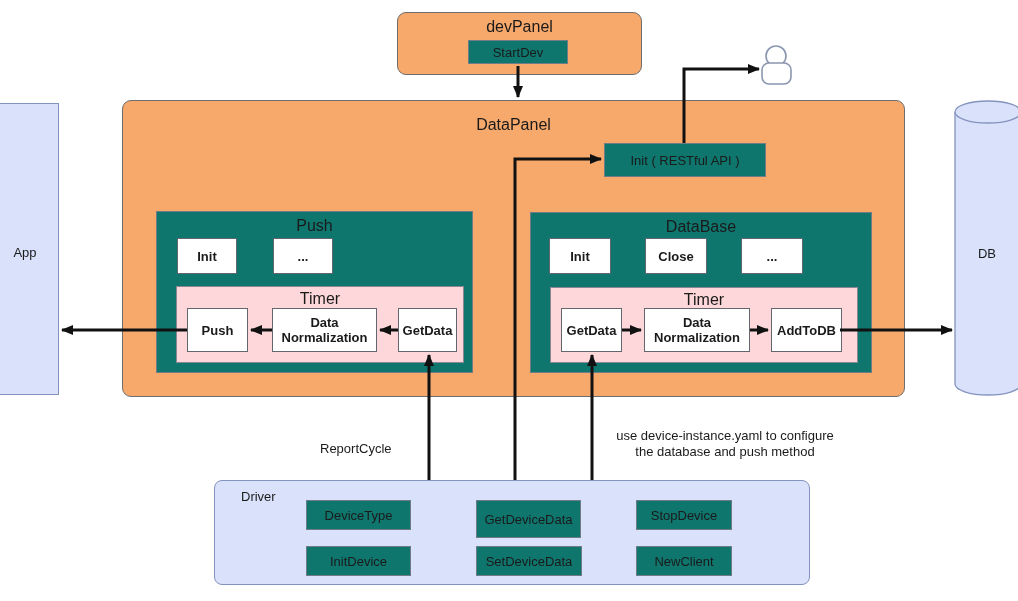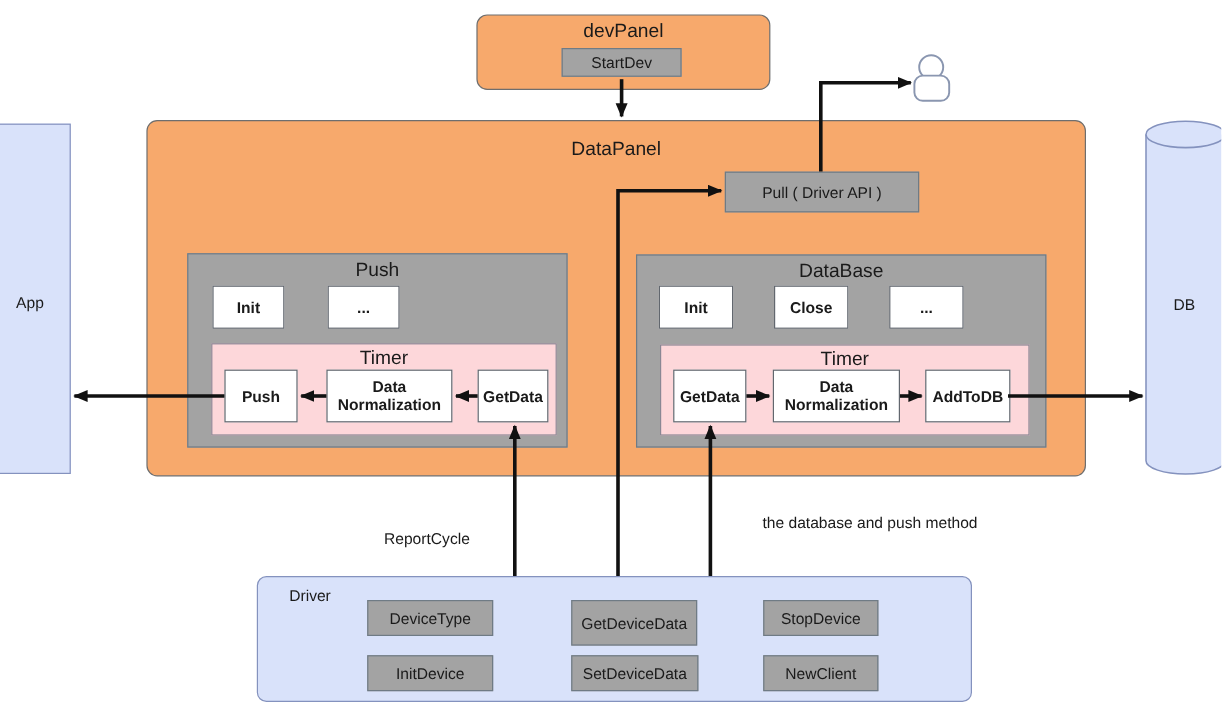--- a/index.html
+++ b/index.html
@@ -3,21 +3,21 @@
 <meta charset="utf-8">
 <style>
   html,body{margin:0;padding:0;background:#fff;}
   #canvas{
     position:relative;width:1018px;height:601px;overflow:hidden;
     background:#ffffff;font-family:"Liberation Sans",sans-serif;color:#1a1a1a;
   }
   .abs{position:absolute;box-sizing:border-box;}
   .orange{background:#F7A96C;border:1.5px solid #6e6e6e;}
   .rounded{border-radius:9px;}
-  .mint{background:#a3a3a3;border:1px solid #6f7b85;}
+  .mint{background:#0f766e;border:1px solid #6f7b85;}
   .pink{background:#FDD7DA;border:1px solid #8a8794;}
   .white{background:#ffffff;border:1px solid #62676e;font-weight:bold;}
   .blue{background:#D9E2FA;border:1px solid #8492BE;}
   .center{display:flex;align-items:center;justify-content:center;text-align:center;}
   .fs13{font-size:13px;line-height:15px;}
   .title-top{position:absolute;left:0;right:0;top:5px;text-align:center;font-size:16px;}
   svg.overlay{position:absolute;left:0;top:0;pointer-events:none;z-index:20;}
 </style>
 </head>
 <body>
@@ -29,21 +29,21 @@
 
   <div class="abs orange rounded" style="left:397px;top:12px;width:245px;height:63px;">
     <div class="title-top">devPanel</div>
   </div>
   <div class="abs mint center fs13" style="left:468px;top:40px;width:100px;height:24px;">StartDev</div>
 
   <div class="abs orange rounded" style="left:122px;top:100px;width:783px;height:297px;">
     <div class="title-top" style="top:15px;">DataPanel</div>
   </div>
 
-  <div class="abs mint center fs13" style="left:604px;top:143px;width:162px;height:34px;">Pull ( Driver API )</div>
+  <div class="abs mint center fs13" style="left:604px;top:143px;width:162px;height:34px;">Init ( RESTful API )</div>
 
   <div class="abs mint" style="left:156px;top:211px;width:317px;height:162px;">
     <div class="title-top">Push</div>
   </div>
   <div class="abs white center fs13" style="left:177px;top:238px;width:60px;height:36px;">Init</div>
   <div class="abs white center fs13" style="left:273px;top:238px;width:60px;height:36px;">...</div>
   <div class="abs pink" style="left:176px;top:286px;width:288px;height:77px;">
     <div class="title-top" style="top:3px;">Timer</div>
   </div>
   <div class="abs white center fs13" style="left:187px;top:308px;width:61px;height:44px;">Push</div>
@@ -68,20 +68,21 @@
   </div>
   <div class="abs mint center fs13" style="left:306px;top:500px;width:105px;height:30px;">DeviceType</div>
   <div class="abs mint center fs13" style="left:476px;top:500px;width:105px;height:38px;">GetDeviceData</div>
   <div class="abs mint center fs13" style="left:306px;top:546px;width:105px;height:30px;">InitDevice</div>
   <div class="abs mint center fs13" style="left:636px;top:500px;width:96px;height:30px;">StopDevice</div>
   <div class="abs mint center fs13" style="left:476px;top:546px;width:106px;height:30px;">SetDeviceData</div>
   <div class="abs mint center fs13" style="left:636px;top:546px;width:96px;height:30px;">NewClient</div>
 
   <div class="abs fs13" style="left:320px;top:441px;width:110px;text-align:left;">ReportCycle</div>
   <div class="abs fs13" style="left:575px;top:428px;width:300px;text-align:center;line-height:16px;">
+    <div>use device-instance.yaml to configure</div>
     <div>the database and push method</div>
   </div>
 
   <div class="abs center fs13" style="left:955px;top:245px;width:64px;height:16px;z-index:21;">DB</div>
 
   <svg class="overlay" width="1018" height="601" viewBox="0 0 1018 601">
     <defs>
       <marker id="ah" markerUnits="userSpaceOnUse" markerWidth="14" markerHeight="12" refX="11" refY="5" orient="auto">
         <path d="M0,0 L12,5 L0,10 Z" fill="#111"></path>
       </marker>

